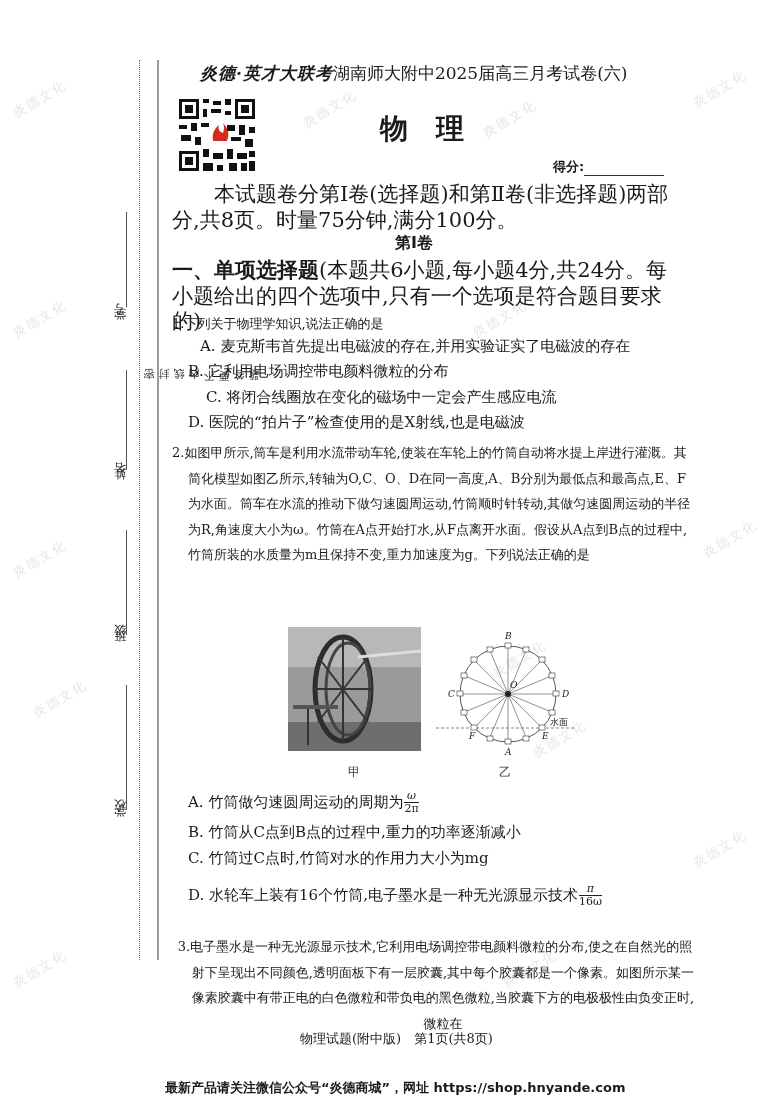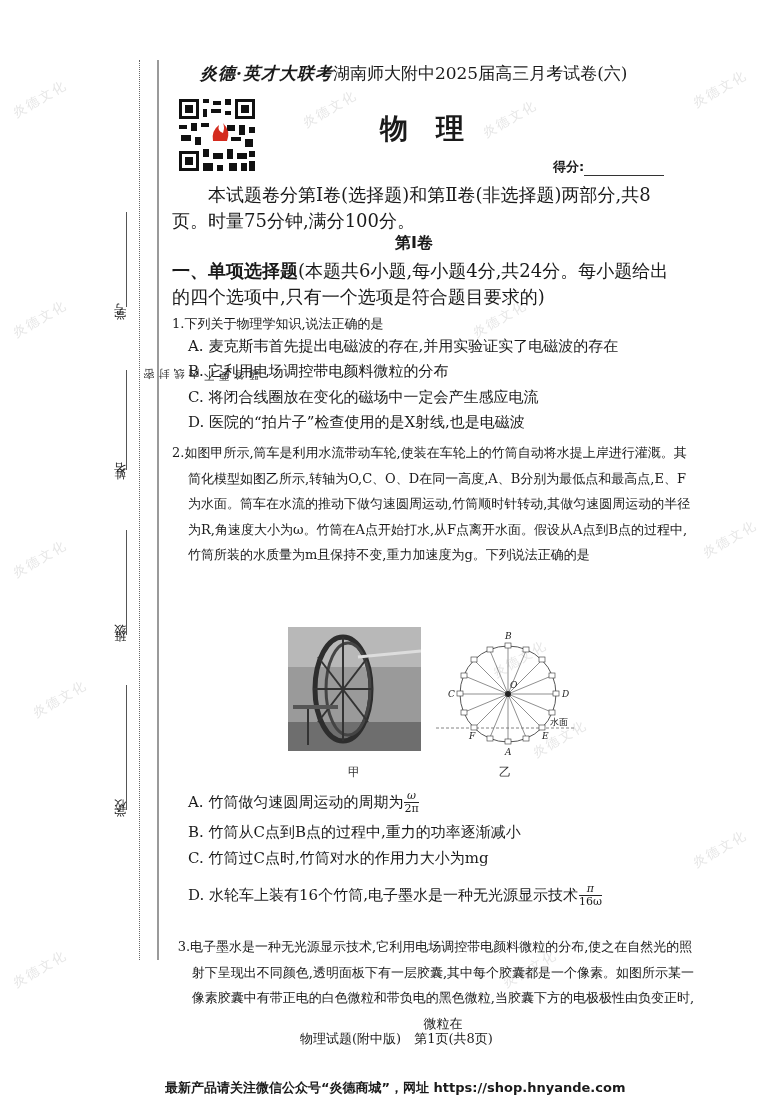--- a/index.html
+++ b/index.html
@@ -27,21 +27,21 @@
   }
   .seal-char { display:block; margin:9px 0; }
 
   .header-title { position:absolute; left:200px; top:62px; font-size:17px; white-space:nowrap; }
   .header-title .brand { font-weight:bold; font-style:italic; letter-spacing:1px; }
   .qr { position:absolute; left:177px; top:97px; width:80px; height:76px; }
   .subject { position:absolute; left:380px; top:110px; font-size:28px; font-weight:bold; letter-spacing:28px; font-family:"DejaVu Sans", sans-serif; }
   .score { position:absolute; left:553px; top:158px; font-size:13px; font-family:"DejaVu Sans", sans-serif; font-weight:bold; }
   .score .blank { display:inline-block; width:80px; border-bottom:1px solid #333; height:12px; vertical-align:bottom; }
 
-  .text { position:absolute; left:172px; width:505px; font-size:18px; line-height:25.5px; }
+  .text { position:absolute; left:172px; width:505px; font-size:21px; line-height:25.5px; }
   .indent { text-indent:2em; }
   .section-title { position:absolute; left:395px; top:233px; font-size:16px; font-weight:bold; font-family:"DejaVu Sans", sans-serif; }
   .bold-sans { font-weight:bold; font-family:"DejaVu Sans", sans-serif; }
   .q { position:absolute; left:172px; width:510px; font-size:13px; line-height:25.5px; }
   .opt { position:absolute; left:188px; font-size:15px; white-space:nowrap; }
   .hang { padding-left:16px; text-indent:-16px; }
   .frac { display:inline-block; vertical-align:middle; text-align:center; font-size:11px; line-height:12px; margin-left:1px; }
   .frac .num { display:block; border-bottom:1px solid #222; padding:0 1px; font-style:italic; }
   .frac .den { display:block; }
 
@@ -151,23 +151,23 @@
 
 <div class="section-title">第Ⅰ卷</div>
 
 <div class="text" style="top:258px;">
   <span class="bold-sans">一、单项选择题</span><span>(本题共6小题,每小题4分,共24分。每小题给出的四个选项中,只有一个选项是符合题目要求的)</span>
 </div>
 
 <div class="q" style="top:311px;">
   <span>1.</span><span>下列关于物理学知识,说法正确的是</span>
 </div>
-<div class="opt" style="top:337px;"><span>A.</span> <span>麦克斯韦首先提出电磁波的存在,并用实验证实了电磁波的存在</span></div>
+<div class="opt" style="top:337px;margin-left:12px;"><span>A.</span> <span>麦克斯韦首先提出电磁波的存在,并用实验证实了电磁波的存在</span></div>
 <div class="opt" style="top:362px;"><span>B.</span> <span>它利用电场调控带电颜料微粒的分布</span></div>
-<div class="opt" style="top:388px;"><span>C.</span> <span>将闭合线圈放在变化的磁场中一定会产生感应电流</span></div>
+<div class="opt" style="top:388px;margin-left:18px;"><span>C.</span> <span>将闭合线圈放在变化的磁场中一定会产生感应电流</span></div>
 <div class="opt" style="top:413px;"><span>D.</span> <span>医院的“拍片子”检查使用的是X射线,也是电磁波</span></div>
 
 <div class="q hang" style="top:440px;">
   <span>2.</span><span>如图甲所示,筒车是利用水流带动车轮,使装在车轮上的竹筒自动将水提上岸进行灌溉。其简化模型如图乙所示,转轴为O,C、O、D在同一高度,A、B分别为最低点和最高点,E、F为水面。筒车在水流的推动下做匀速圆周运动,竹筒顺时针转动,其做匀速圆周运动的半径为R,角速度大小为ω。竹筒在A点开始打水,从F点离开水面。假设从A点到B点的过程中,竹筒所装的水质量为m且保持不变,重力加速度为g。下列说法正确的是</span>
 </div>
 
 <svg class="photo" viewBox="0 0 133 124">
   <rect width="133" height="124" fill="#9a9a9a"></rect>
   <rect width="133" height="40" fill="#b8b8b8"></rect>
   <rect y="95" width="133" height="29" fill="#6e6e6e"></rect>

